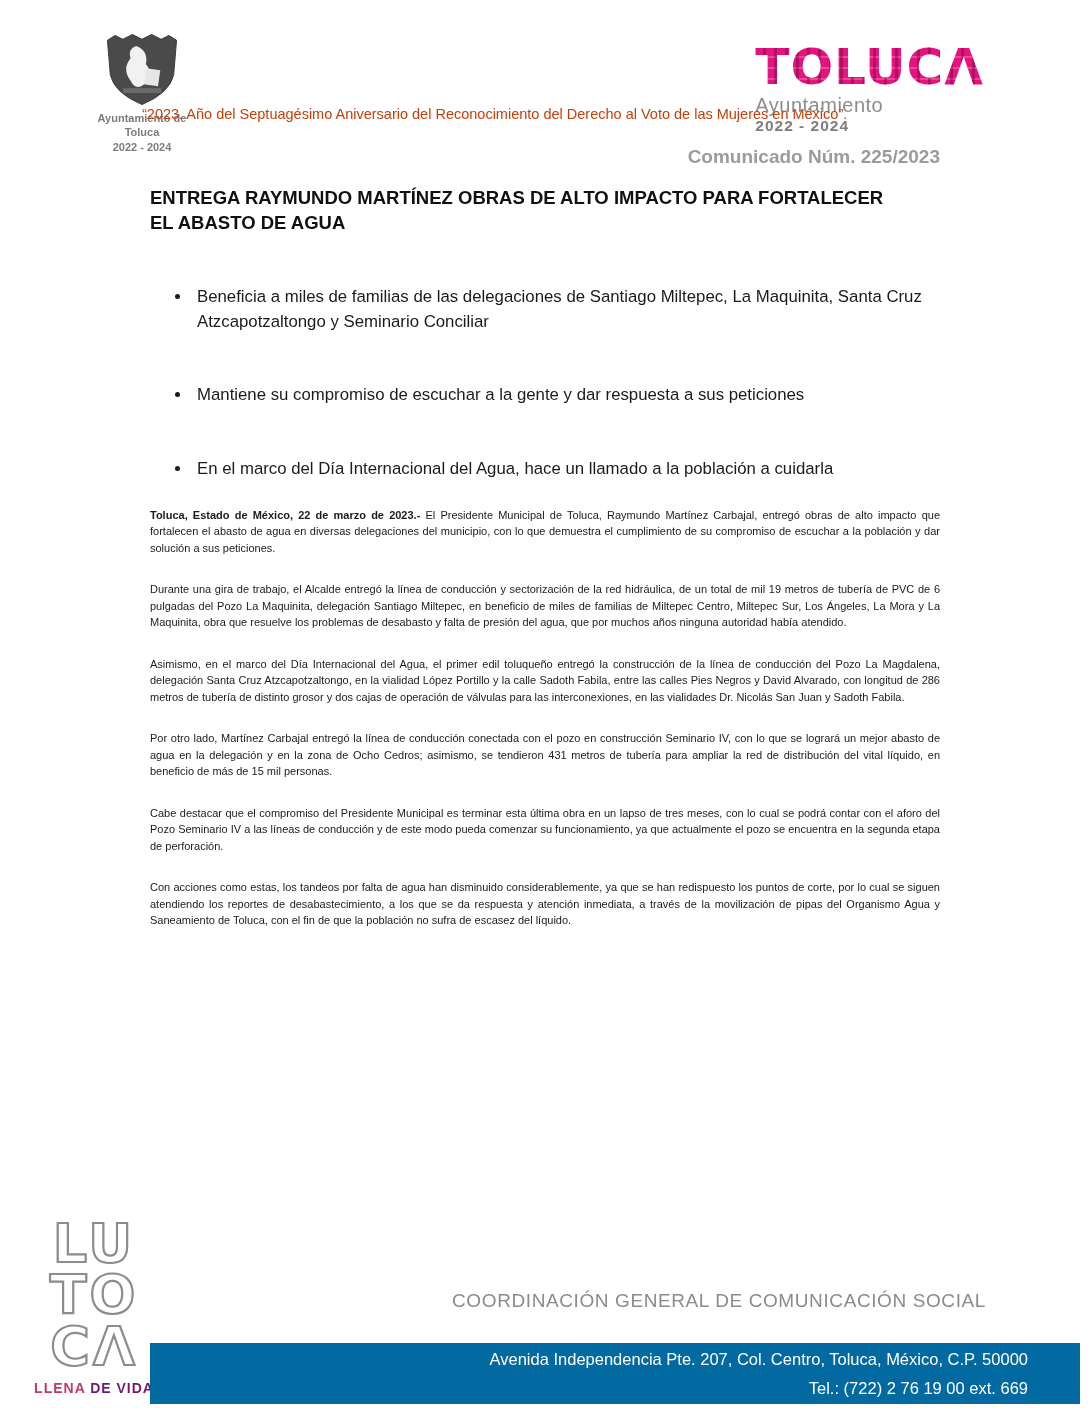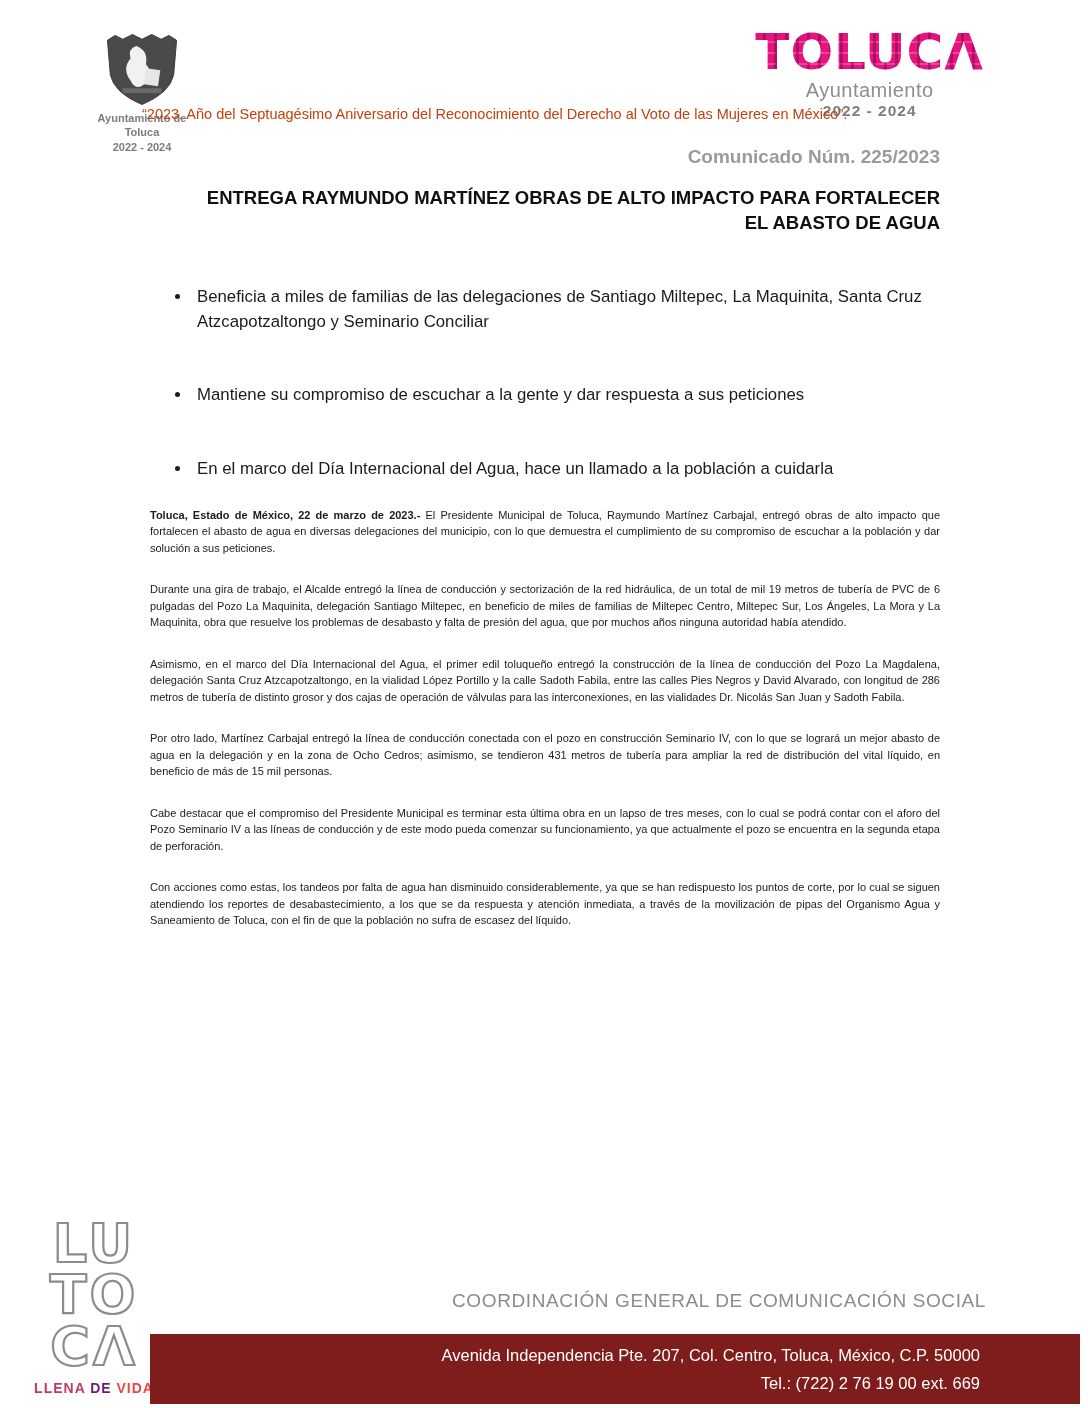--- a/index.html
+++ b/index.html
@@ -10,62 +10,62 @@
     font-family:"Liberation Sans", sans-serif; color:#1b1b1b;
   }
 
   
   .header { display:flex; justify-content:space-between; align-items:flex-start;
             padding:30px 104px 0 88px; height:96px; }
   .crest { width:108px; text-align:center; }
   .crest svg { display:block; margin:0 auto 1px; }
   .crest-caption { font-size:11px; font-weight:bold; color:#7c7c7c; line-height:1.3; }
 
-  .brand { text-align:center; margin-top:0; }
+  .brand { text-align:left; margin-top:15px; }
   .wordmark {
     font-family:"DejaVu Sans", sans-serif;
     font-size:50px; font-weight:800; letter-spacing:1px; line-height:0.88;
     background-color:#e4137e;
     background-image:
       repeating-linear-gradient(90deg, rgba(122,6,70,0) 0 8px, rgba(122,6,70,0.45) 8px 11px),
       repeating-linear-gradient(0deg, rgba(255,255,255,0) 0 9px, rgba(255,255,255,0.22) 9px 11px);
     -webkit-background-clip:text; background-clip:text; color:transparent;
   }
   .brand-sub  { margin-top:5px; font-size:20px; color:#8d8d8d; letter-spacing:0.5px; }
   .brand-years{ font-size:15.5px; font-weight:bold; color:#7e7e7e; letter-spacing:1px; }
 
   .motto { margin:10px 130px 0 142px; font-size:14.5px; color:#c2410c; }
 
   
   .main { padding:0 148px 0 150px; }
   .comunicado { margin-top:24px; text-align:right; font-size:19px; font-weight:bold; color:#9b9b9b; }
-  .title { margin:18px 0 26px; text-align:right; font-size:18.5px; font-weight:bold;
+  .title { margin:18px 0 26px; text-align:left; font-size:18.5px; font-weight:bold;
            color:#101010; line-height:1.35; }
   ul.bullets { margin:0 0 26px; padding-left:42px; }
   .bullets li { font-size:16.8px; line-height:1.5; padding-left:5px;margin-top:48px; }
   .para { margin:0 0 25px; font-size:11px; line-height:1.5; text-align:justify; }
   .para strong { font-weight:bold; }
 
   
   .vertical-logo { position:absolute; left:24px; bottom:12px; width:140px; text-align:center; }
   .vl-line {
     font-family:"DejaVu Sans", sans-serif;
     font-size:54px; font-weight:700; letter-spacing:3px; line-height:0.95;
     color:#ffffff; -webkit-text-stroke:2.2px #8c8c8c;
   }
   .vl-tag { margin-top:8px; font-size:14px; font-weight:bold; letter-spacing:1px; white-space:nowrap; }
-  .w-llena { color:#bf3a67; } .w-de { color:#701a75; } .w-vida { color:#ef4444; }
+  .w-llena { color:#bf3a67; } .w-de { color:#701a75; } .w-vida { color:#701a75; }
 
   .dept { position:absolute; right:102px; bottom:96px; font-size:19px; color:#8b8b8b;
           letter-spacing:0.6px; }
   .footer-bar {
-    position:absolute; left:150px; right:8px; bottom:4px; height:70px;
-    background:#7f1d1d; color:#ffffff;
+    position:absolute; left:150px; right:8px; bottom:4px; height:61px;
+    background:#0369a1; color:#ffffff;
     display:flex; flex-direction:column; justify-content:center; align-items:flex-end;
-    padding-right:100px; font-size:16.5px; line-height:1.7;
+    padding-right:52px; font-size:16.5px; line-height:1.7;
   }
 </style>
 </head>
 <body>
 
 <div class="page">
 
   <div class="header">
     <div class="crest">
       <svg width="96" height="80" viewBox="0 0 100 82">

